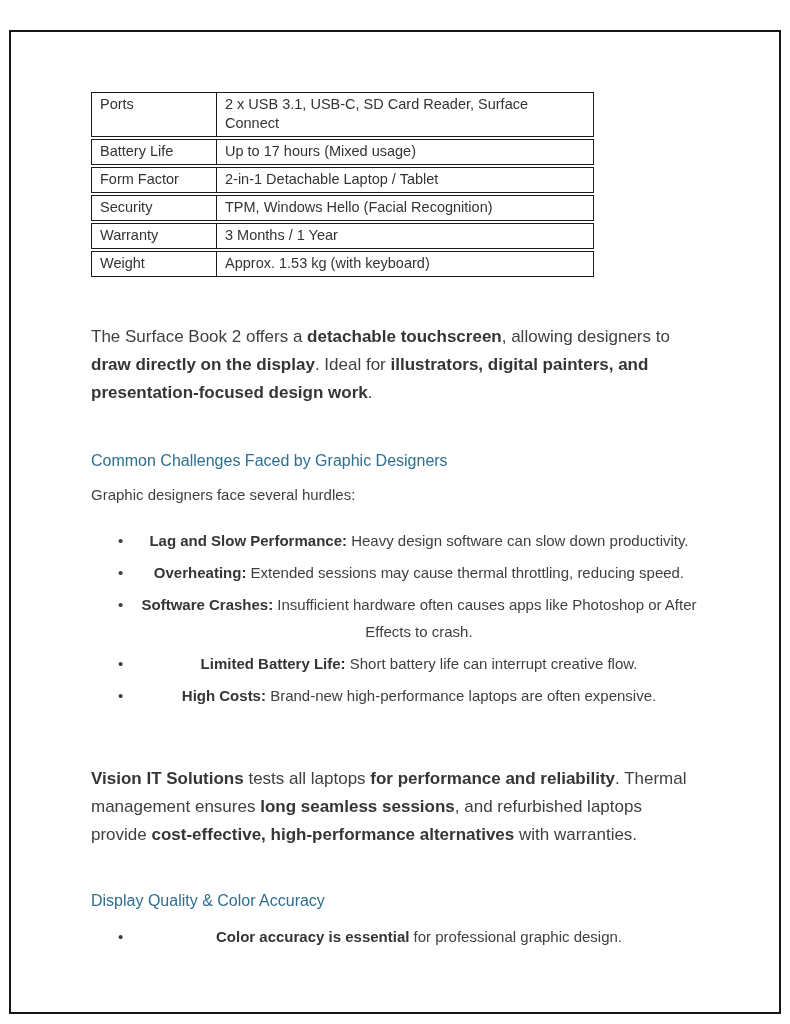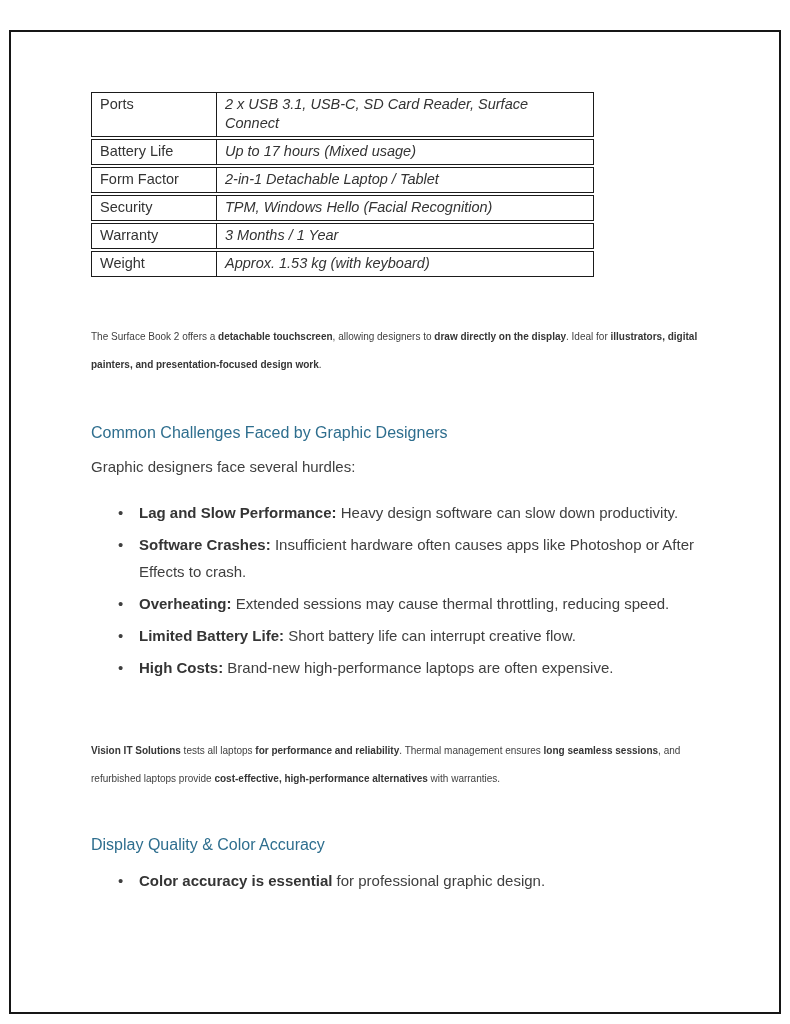--- a/index.html
+++ b/index.html
@@ -42,29 +42,28 @@
   }
   table.spec-table td {
     border: 1.5px solid #1b1b1b;
     padding: 2px 8px 3px 8px;
     line-height: 19px;
     vertical-align: top;
     margin-left: 15px;
   }
   table.spec-table td + td {
     border-left: none;
-    font-style: italic;
   }
   table.spec-table td:first-child {
     width: 108px;
   }
 
   
   .para {
-    font-size: 10px;
+    font-size: 17px;
     line-height: 28px;
     margin: 0 0 42px 0;
   }
   .para strong, .bullets strong {
     font-weight: 700;
     color: #353535;
   }
   h2.heading {
     font-size: 16px;
     font-weight: 400;
@@ -75,20 +74,21 @@
   .lead {
     font-size: 15px;
     line-height: 24px;
     margin: 0 0 20px 0;
   }
   ul.bullets {
     list-style: none;
     margin: 0 0 56px 0;
     padding: 0 0 0 48px;
     font-size: 15px;
+    text-align: center;
   }
   ul.bullets li {
     position: relative;
     line-height: 27px;
     margin: 0 0 5px 0;
   }
   ul.bullets li::before {
     content: "\2022";
     position: absolute;
     left: -21px;
@@ -140,22 +140,22 @@
   </table>
 
   <p class="para"><span>The Surface Book 2 offers a </span><strong>detachable touchscreen</strong><span>, allowing designers to </span><strong>draw directly on the display</strong><span>. Ideal for </span><strong>illustrators, digital painters, and presentation-focused design work</strong><span>.</span></p>
 
   <h2 class="heading">Common Challenges Faced by Graphic Designers</h2>
 
   <p class="lead">Graphic designers face several hurdles:</p>
 
   <ul class="bullets">
       <li><strong>Lag and Slow Performance: </strong><span>Heavy design software can slow down productivity.</span></li>
+      <li><strong>Overheating: </strong><span>Extended sessions may cause thermal throttling, reducing speed.</span></li>
       <li><strong>Software Crashes: </strong><span>Insufficient hardware often causes apps like Photoshop or After Effects to crash.</span></li>
-      <li><strong>Overheating: </strong><span>Extended sessions may cause thermal throttling, reducing speed.</span></li>
       <li><strong>Limited Battery Life: </strong><span>Short battery life can interrupt creative flow.</span></li>
       <li><strong>High Costs: </strong><span>Brand-new high-performance laptops are often expensive.</span></li>
     </ul>
 
   <p class="para vision"><strong>Vision IT Solutions</strong><span> tests all laptops </span><strong>for performance and reliability</strong><span>. Thermal management ensures </span><strong>long seamless sessions</strong><span>, and refurbished laptops provide </span><strong>cost-effective, high-performance alternatives</strong><span> with warranties.</span></p>
 
   <h2 class="heading">Display Quality &amp; Color Accuracy</h2>
 
   <ul class="bullets last">
       <li><strong>Color accuracy is essential</strong><span> for professional graphic design.</span></li>

